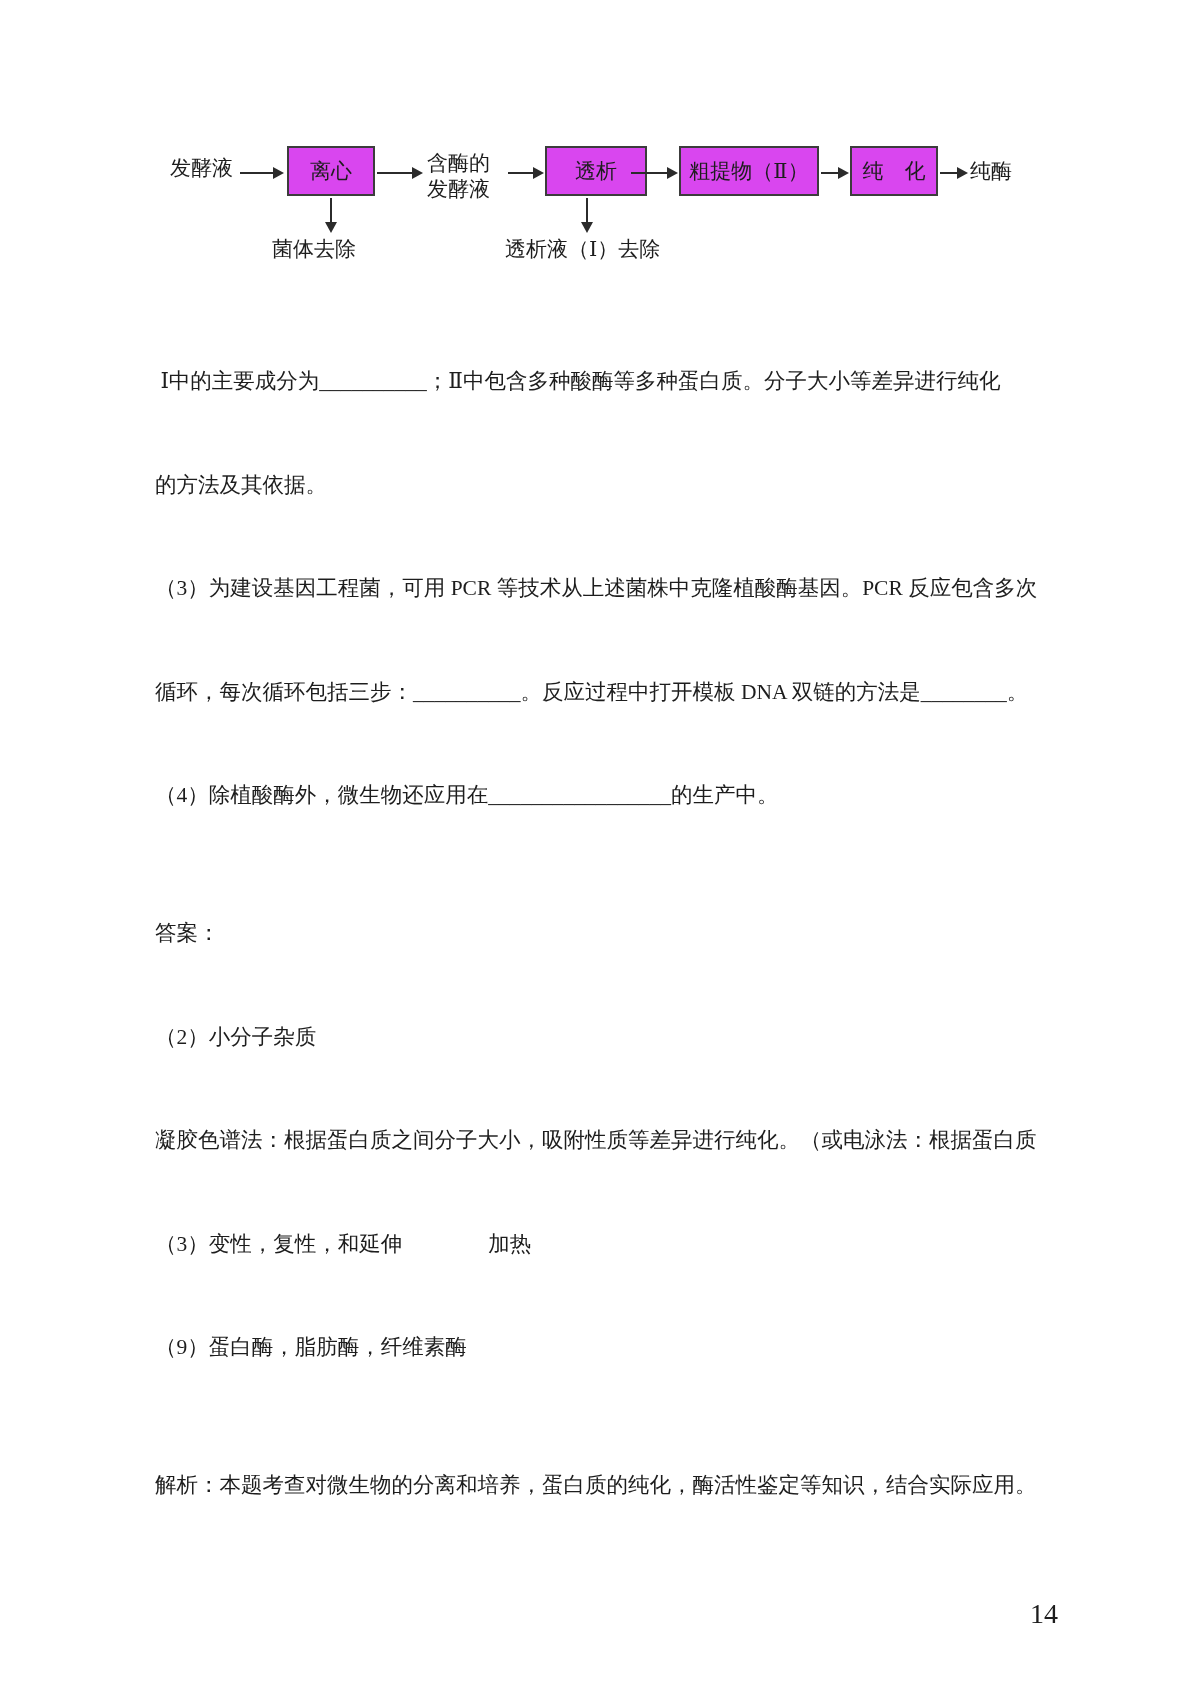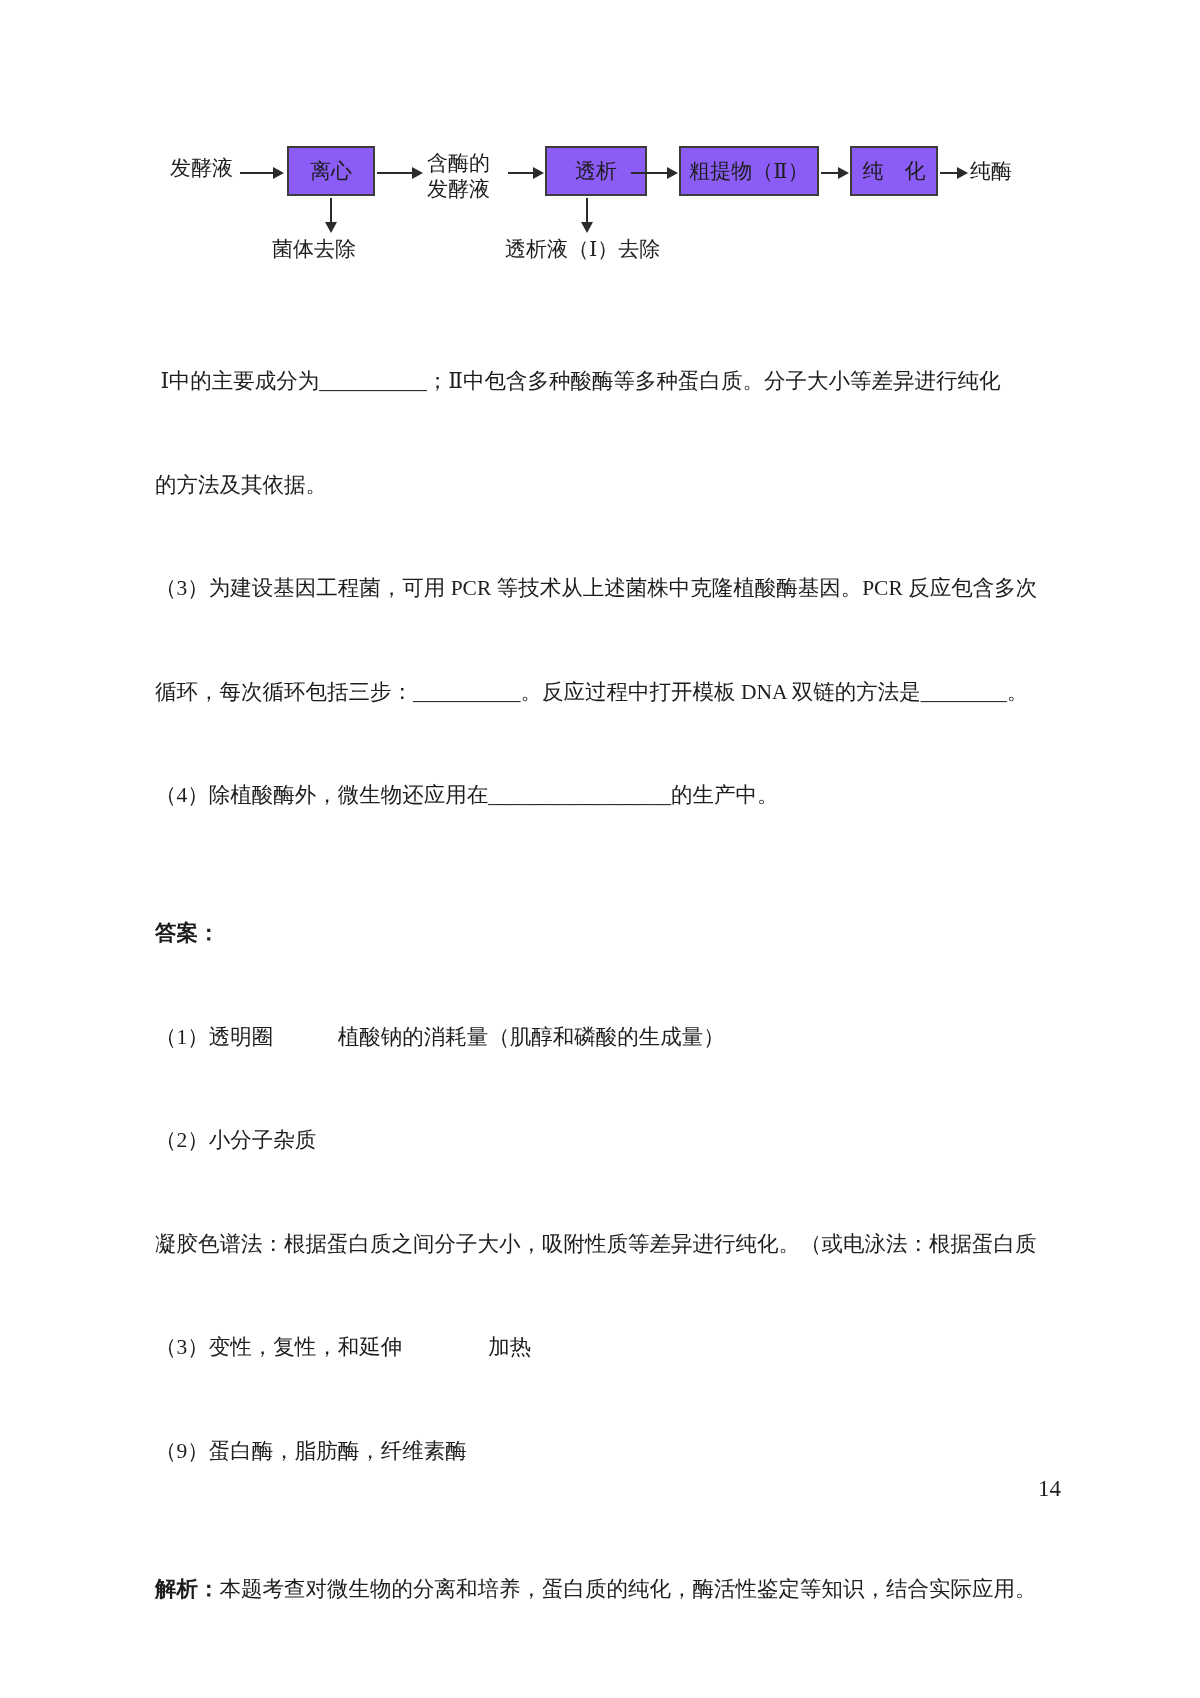--- a/index.html
+++ b/index.html
@@ -7,40 +7,40 @@
     width:1200px; height:1698px; background:#ffffff; position:relative;
     font-family:"Liberation Serif","DejaVu Serif",serif; color:#1d1d1d;
     overflow:hidden;
   }
   
   .flowchart { position:absolute; left:0; top:0; width:1200px; height:280px; font-size:21px; }
   .flabel { position:absolute; white-space:pre; line-height:26px;text-align:center; }
   .fbox {
     position:absolute; box-sizing:border-box; border:2px solid #3c3c3c;
     display:flex; align-items:center; justify-content:center; white-space:pre;
-    background:#8b5cf6;
+    background:#d946ef;
   }
   .ha { position:absolute; height:2px; background:#2b2b2b; }
   .ha::after {
     content:""; position:absolute; right:-2px; top:-5px; width:0; height:0;
     border-left:11px solid #2b2b2b; border-top:6px solid transparent; border-bottom:6px solid transparent;
   }
   .va { position:absolute; width:2px; background:#2b2b2b; }
   .va::after {
     content:""; position:absolute; left:-5px; bottom:-3px; width:0; height:0;
     border-top:11px solid #2b2b2b; border-left:6px solid transparent; border-right:6px solid transparent;
   }
   
   .content {
     position:absolute; left:155px; top:295px; width:912px;
     font-size:21.5px; line-height:34.5px; white-space:pre-wrap;
   }
   .line { min-height:34.5px; }
-  .bold, b { font-weight:bold; }
-  .pagenum { position:absolute; left:1030px; top:1476px; font-size:23px;margin-left:8px; }
+  .bold, b { font-weight:normal; }
+  .pagenum { position:absolute; left:1030px; top:1598px; font-size:28px; }
 </style>
 </head>
 <body>
 
 <div class="flowchart">
   <span class="flabel" style="left:170px;top:155px">发酵液</span>
   <div class="ha" style="left:240px;top:172px;width:42px"></div>
 
   <div class="fbox" style="left:287px;top:146px;width:88px;height:50px">
     <span>离心</span>
@@ -76,21 +76,20 @@
 </div>
 
 <div class="content">
   <div class="line"> Ⅰ中的主要成分为__________；Ⅱ中包含多种酸酶等多种蛋白质。分子大小等差异进行纯化</div>
   <div class="line">的方法及其依据。</div>
   <div class="line">（3）为建设基因工程菌，可用 PCR 等技术从上述菌株中克隆植酸酶基因。PCR 反应包含多次</div>
   <div class="line">循环，每次循环包括三步：__________。反应过程中打开模板 DNA 双链的方法是________。</div>
   <div class="line">（4）除植酸酶外，微生物还应用在_________________的生产中。</div>
 
   <div class="line bold">答案：</div>
-  <div class="line">（1）透明圈　　　植酸钠的消耗量（肌醇和磷酸的生成量）</div>
   <div class="line">（2）小分子杂质</div>
   <div class="line">凝胶色谱法：根据蛋白质之间分子大小，吸附性质等差异进行纯化。（或电泳法：根据蛋白质</div>
   <div class="line">（3）变性，复性，和延伸　　　　加热</div>
   <div class="line">（9）蛋白酶，脂肪酶，纤维素酶</div>
 
   <div class="line"><b>解析：</b><span>本题考查对微生物的分离和培养，蛋白质的纯化，酶活性鉴定等知识，结合实际应用。</span></div>
 
   
 
   

